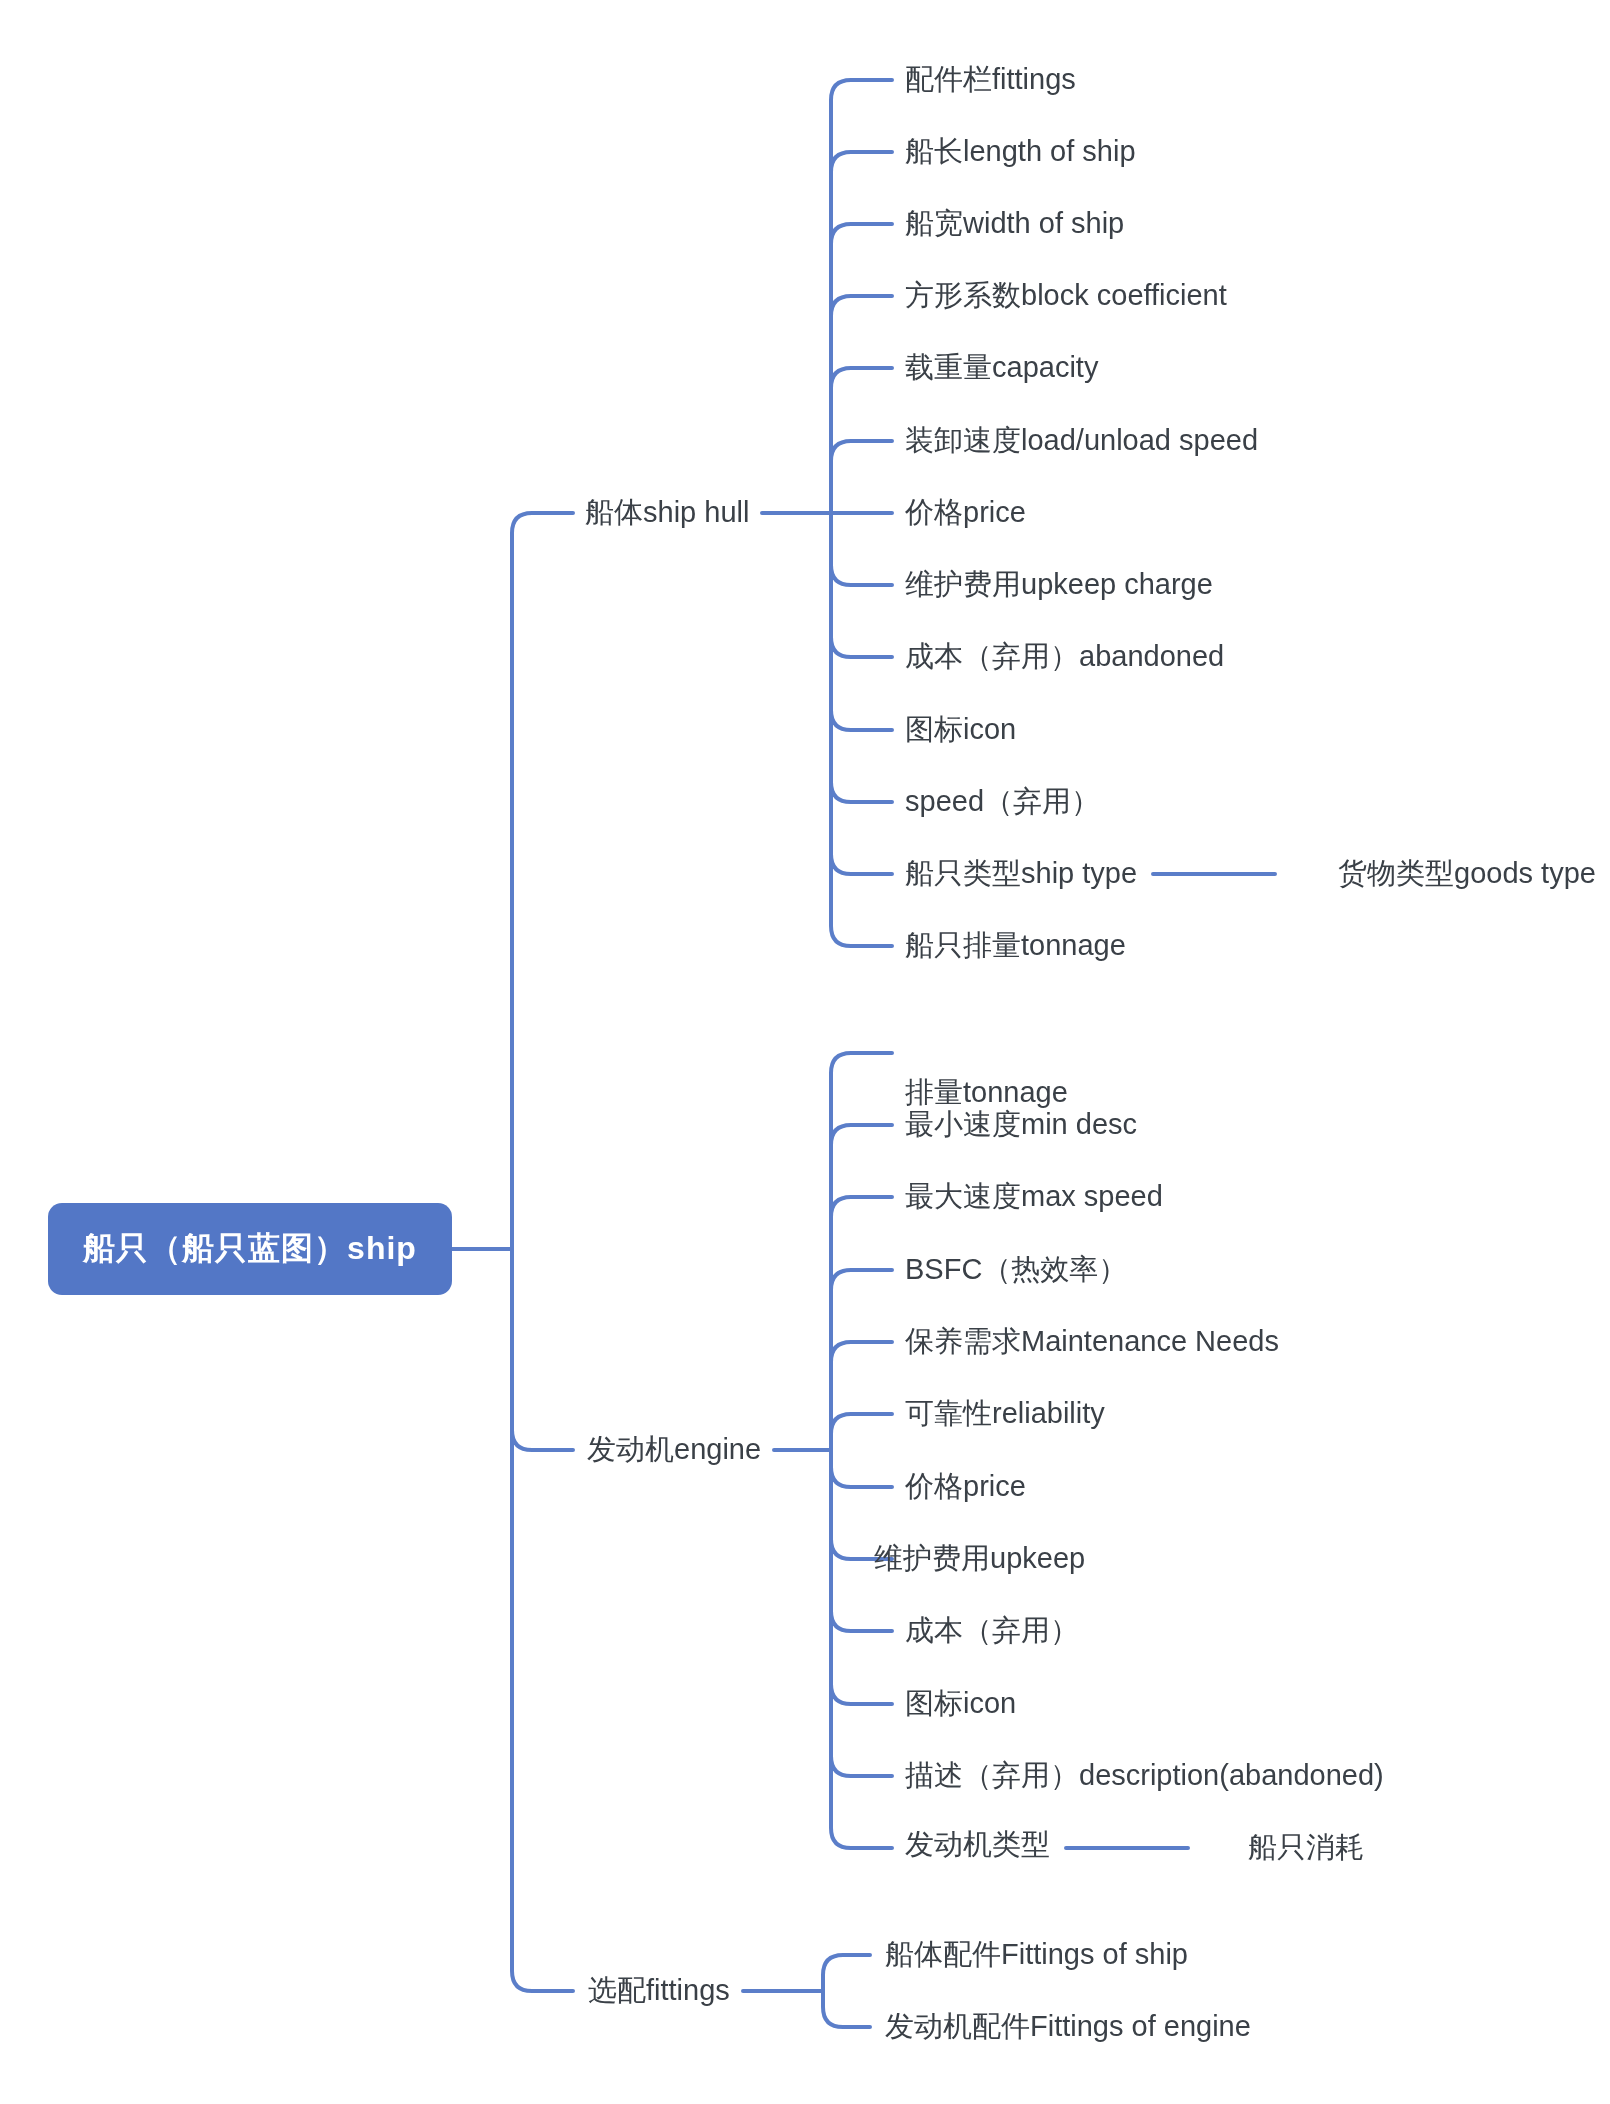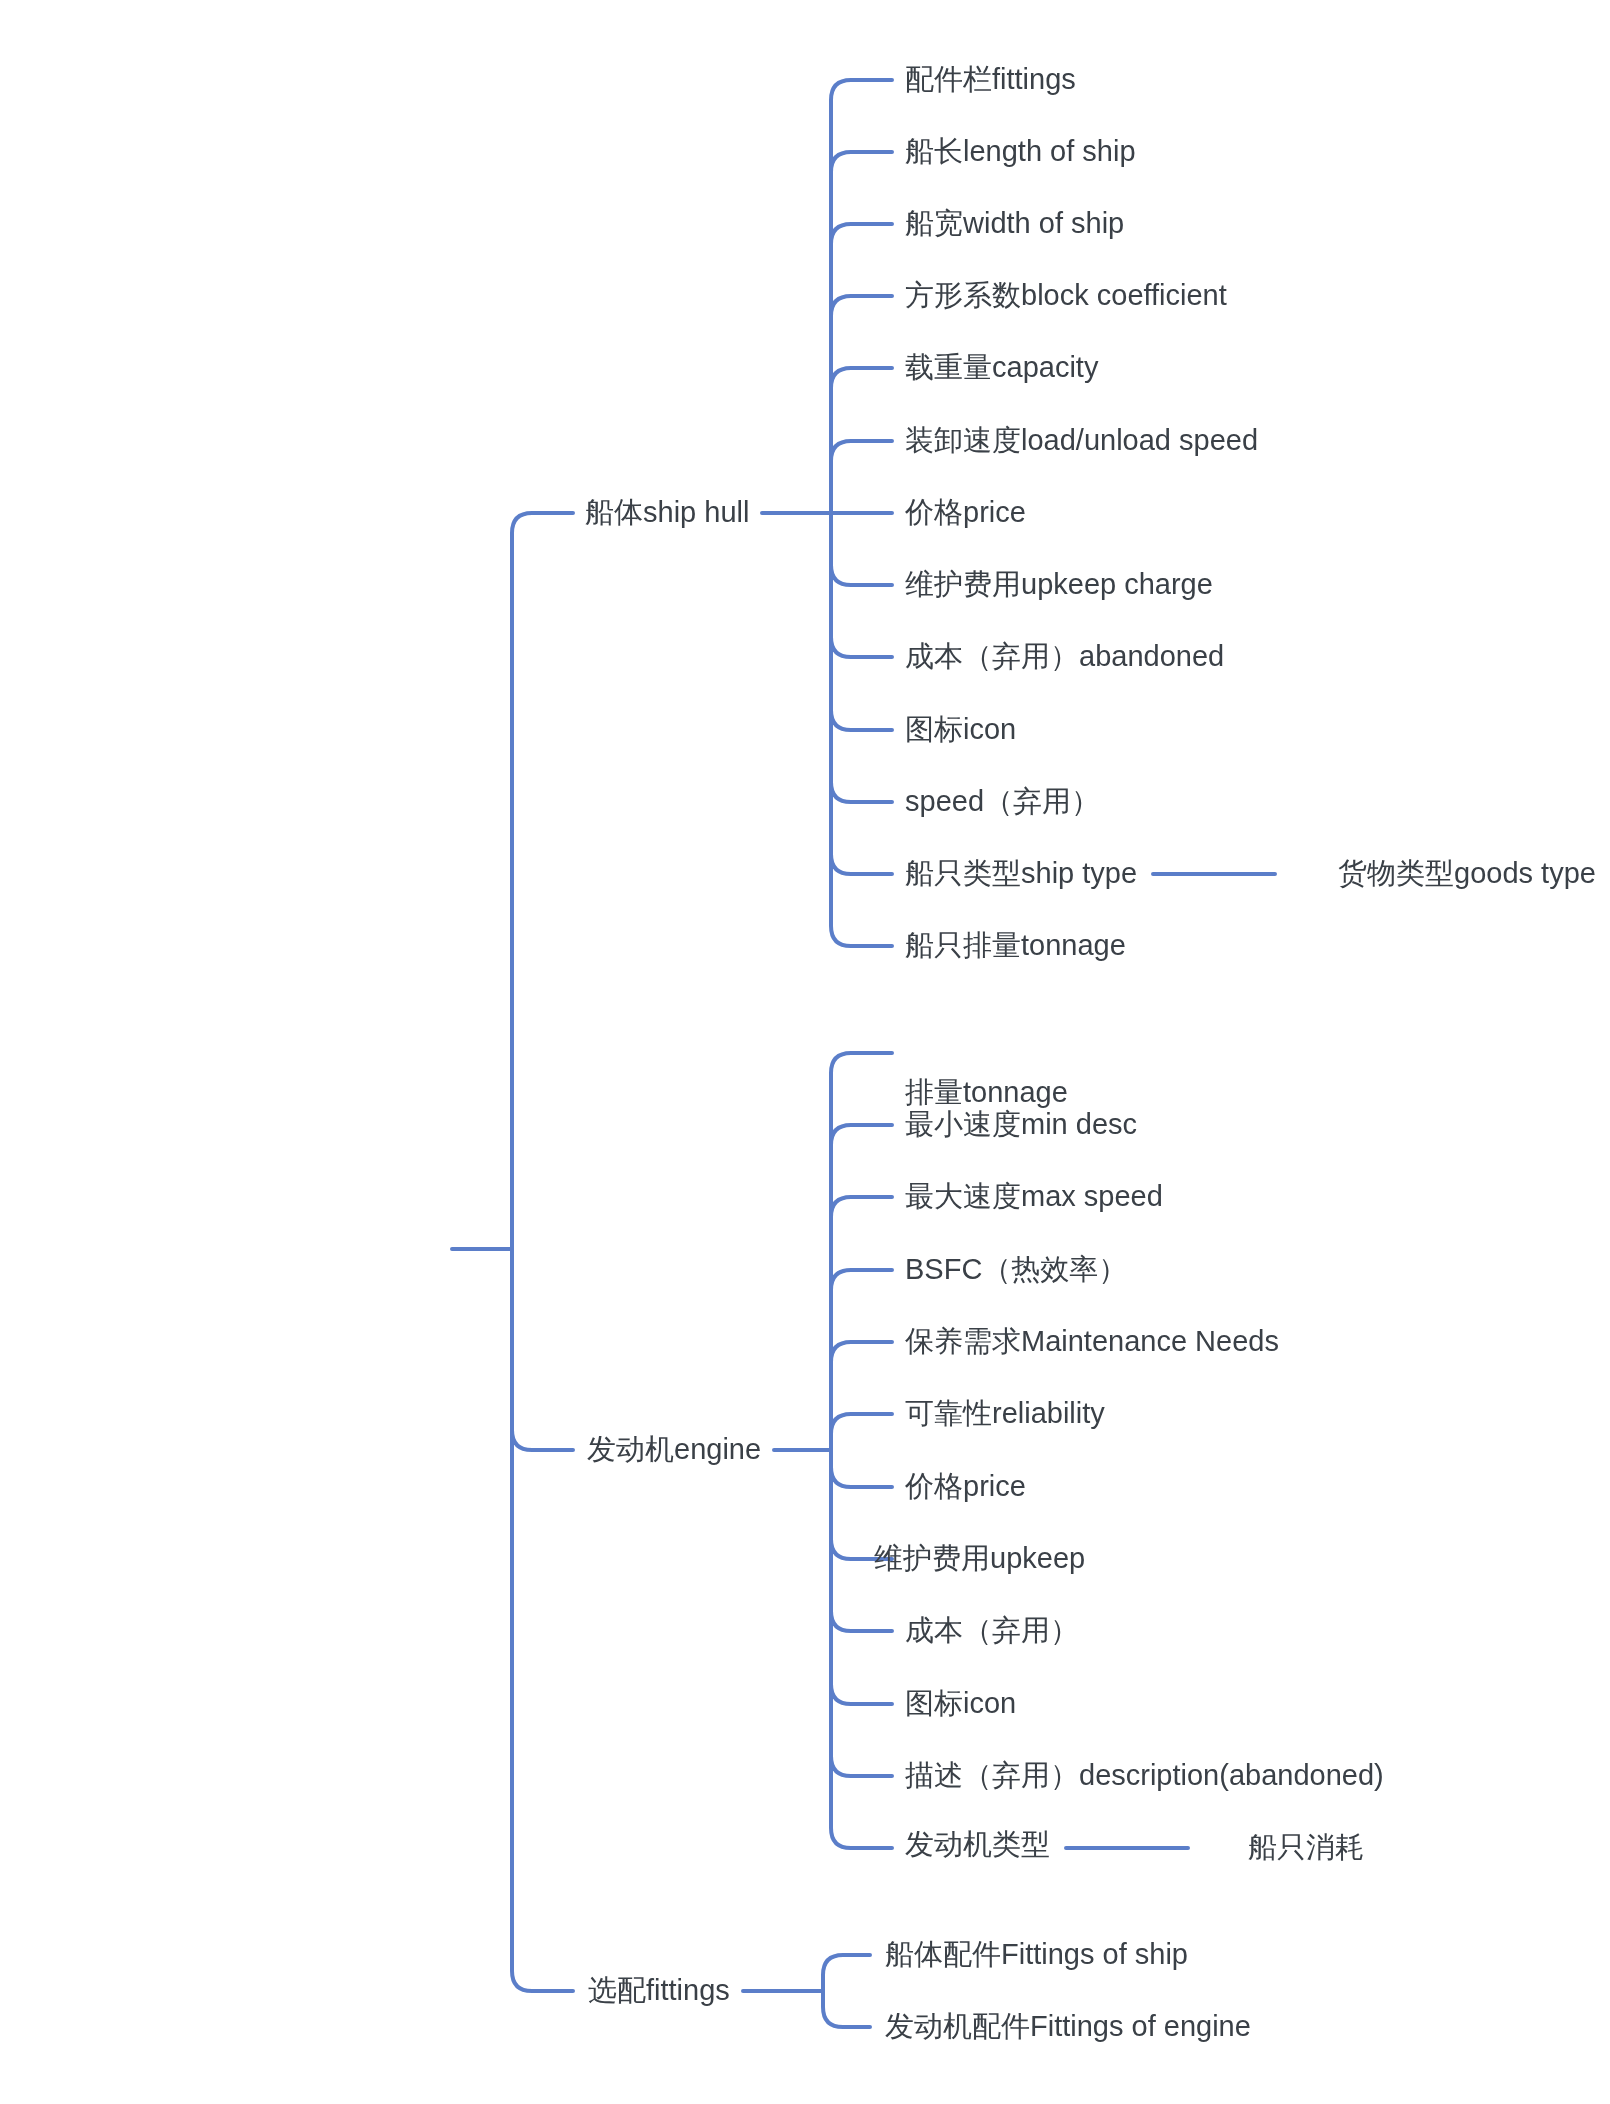--- a/index.html
+++ b/index.html
@@ -39,20 +39,21 @@
     letter-spacing:1px;
   }
 </style>
 </head>
 <body>
 
 <div id="stage">
   <svg id="connectors" viewBox="0 0 1610 2104" xmlns="http://www.w3.org/2000/svg">
       <path d="M 452 1249 H 512 M 512 1249 V 533 Q 512 513 532 513 H 573 M 762 513 H 831 M 831 513 V 100 Q 831 80 851 80 H 892 M 831 513 V 172 Q 831 152 851 152 H 892 M 831 513 V 244 Q 831 224 851 224 H 892 M 831 513 V 316 Q 831 296 851 296 H 892 M 831 513 V 388 Q 831 368 851 368 H 892 M 831 513 V 461 Q 831 441 851 441 H 892 M 831 513 H 892 M 831 513 V 565 Q 831 585 851 585 H 892 M 831 513 V 637 Q 831 657 851 657 H 892 M 831 513 V 710 Q 831 730 851 730 H 892 M 831 513 V 782 Q 831 802 851 802 H 892 M 831 513 V 854 Q 831 874 851 874 H 892 M 1153 874 H 1275 M 831 513 V 926 Q 831 946 851 946 H 892 M 512 1249 V 1430 Q 512 1450 532 1450 H 573 M 774 1450 H 831 M 831 1450 V 1073 Q 831 1053 851 1053 H 892 M 831 1450 V 1145 Q 831 1125 851 1125 H 892 M 831 1450 V 1217 Q 831 1197 851 1197 H 892 M 831 1450 V 1290 Q 831 1270 851 1270 H 892 M 831 1450 V 1362 Q 831 1342 851 1342 H 892 M 831 1450 V 1434 Q 831 1414 851 1414 H 892 M 831 1450 V 1467 Q 831 1487 851 1487 H 892 M 831 1450 V 1539 Q 831 1559 851 1559 H 892 M 831 1450 V 1611 Q 831 1631 851 1631 H 892 M 831 1450 V 1684 Q 831 1704 851 1704 H 892 M 831 1450 V 1756 Q 831 1776 851 1776 H 892 M 831 1450 V 1828 Q 831 1848 851 1848 H 892 M 1066 1848 H 1188 M 512 1249 V 1971 Q 512 1991 532 1991 H 573 M 743 1991 H 823 M 823 1991 V 1975 Q 823 1955 843 1955 H 870 M 823 1991 V 2007 Q 823 2027 843 2027 H 870" fill="none" stroke="#5b7ec9" stroke-width="4" stroke-linecap="round"></path>
     </svg>
+  <div class="root-node">船只（船只蓝图）ship</div>
   <div id="labels">
       <div class="topic" style="left: 585px; top: 513px;">船体ship hull</div>
       <div class="topic" style="left: 905px; top: 80px;">配件栏fittings</div>
       <div class="topic" style="left: 905px; top: 152px;">船长length of ship</div>
       <div class="topic" style="left: 905px; top: 224px;">船宽width of ship</div>
       <div class="topic" style="left: 905px; top: 296px;">方形系数block coefficient</div>
       <div class="topic" style="left: 905px; top: 368px;">载重量capacity</div>
       <div class="topic" style="left: 905px; top: 441px;">装卸速度load/unload speed</div>
       <div class="topic" style="left: 905px; top: 513px;">价格price</div>
       <div class="topic" style="left: 905px; top: 585px;">维护费用upkeep charge</div>

